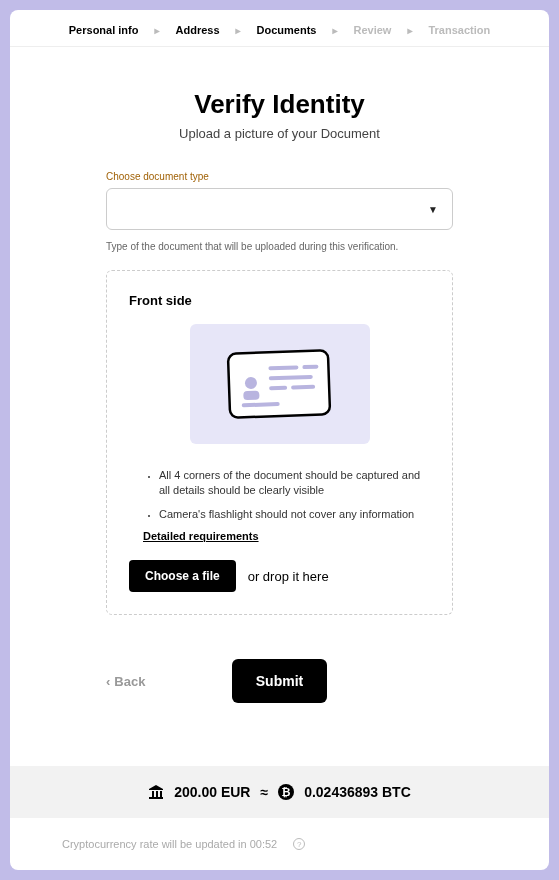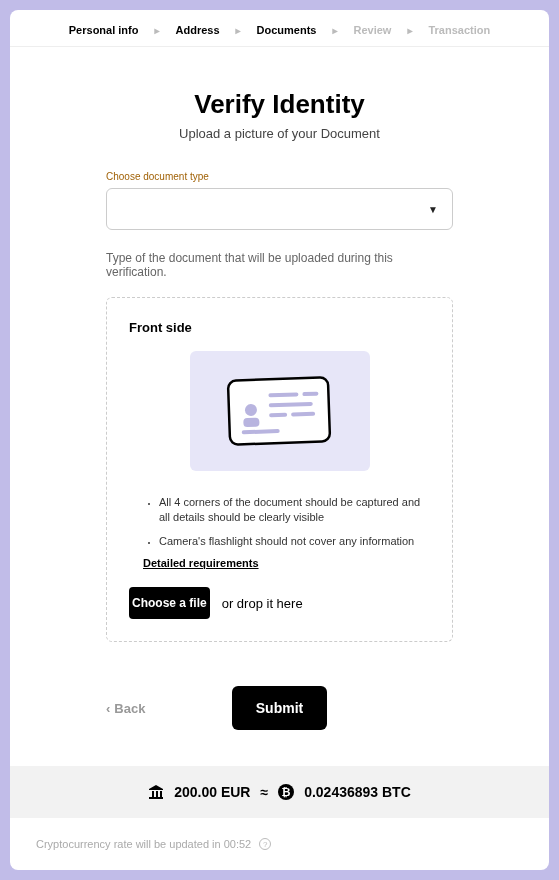--- a/index.html
+++ b/index.html
@@ -45,62 +45,62 @@
     height: 42px;
     border: 1px solid #ccc;
     border-radius: 6px;
     display: flex;
     align-items: center;
     justify-content: flex-end;
     padding: 0 14px;
     cursor: pointer;
   }
   .caret { font-size: 10px; color: #222; }
-  .helper { font-size: 12px; color: #666; margin-top: 21px; }
+  .helper { font-size: 10px; color: #666; margin-top: 11px; }
   .upload-box {
     border: 1px dashed #ccc;
     border-radius: 6px;
     margin-top: 18px;
     padding: 22px 22px 22px;
   }
   .upload-title { font-size: 13px; font-weight: 700; margin-bottom: 16px; }
   .illus-wrap { display: flex; justify-content: center; }
   .illus {
     width: 180px; height: 120px; background: #e7e6f8; border-radius: 6px;
     display: flex; align-items: center; justify-content: center;
   }
   ul.reqs { list-style: disc; padding-left: 30px; margin: 24px 0 8px; }
   ul.reqs li { font-size: 11px; color: #333; margin-bottom: 8px; line-height: 1.4; }
   ul.reqs li::marker { font-size:8px; }
   .detailed { font-size: 11px; font-weight: 700; text-decoration: underline; margin-left: 14px; cursor: pointer; }
   .file-row { margin-top: 18px; display: flex; align-items: center; gap: 12px; }
   .choose-btn {
     background: #000; color: #fff; border: none; border-radius: 4px;
-    padding: 9px 3px; font-size: 12px; font-weight: 700; cursor: pointer;
+    padding: 9px 16px; font-size: 12px; font-weight: 700; cursor: pointer;
   }
   .drop-text { font-size: 13px; font-weight: 400; }
   .actions { display: flex; align-items: center; justify-content: center; margin: 44px 0 30px; position: relative; }
   .back-btn {
     position: absolute; left: 0;
     background: none; border: none; color: #999; font-size: 13px; font-weight: 600;
     display: flex; align-items: center; gap: 4px; cursor: pointer;
   }
   .submit-btn {
     background: #000; color: #fff; border: none; border-radius: 6px;
     padding: 14px 24px; font-size: 14px; font-weight: 700; cursor: pointer;
   }
   .rate-bar {
     background: #f2f2f2; padding: 18px 0; text-align: center;
     font-size: 14px; font-weight: 700;
     display: flex; justify-content: center; align-items: center; gap: 10px;
   }
   .rate-bar .icon { display: inline-flex; }
   .footer {
     padding: 20px 26px; font-size: 11px; color: #aaa;
-    display: flex; align-items: center; gap: 8px;
+    display: flex; align-items: center; gap: 16px; margin-left: 26px;
   }
   .q-icon {
     width: 12px; height: 12px; border: 1px solid #bbb; border-radius: 50%;
     display: inline-flex; align-items: center; justify-content: center;
     font-size: 8px; color: #bbb;
   }
 </style>
 </head>
 <body>
 

